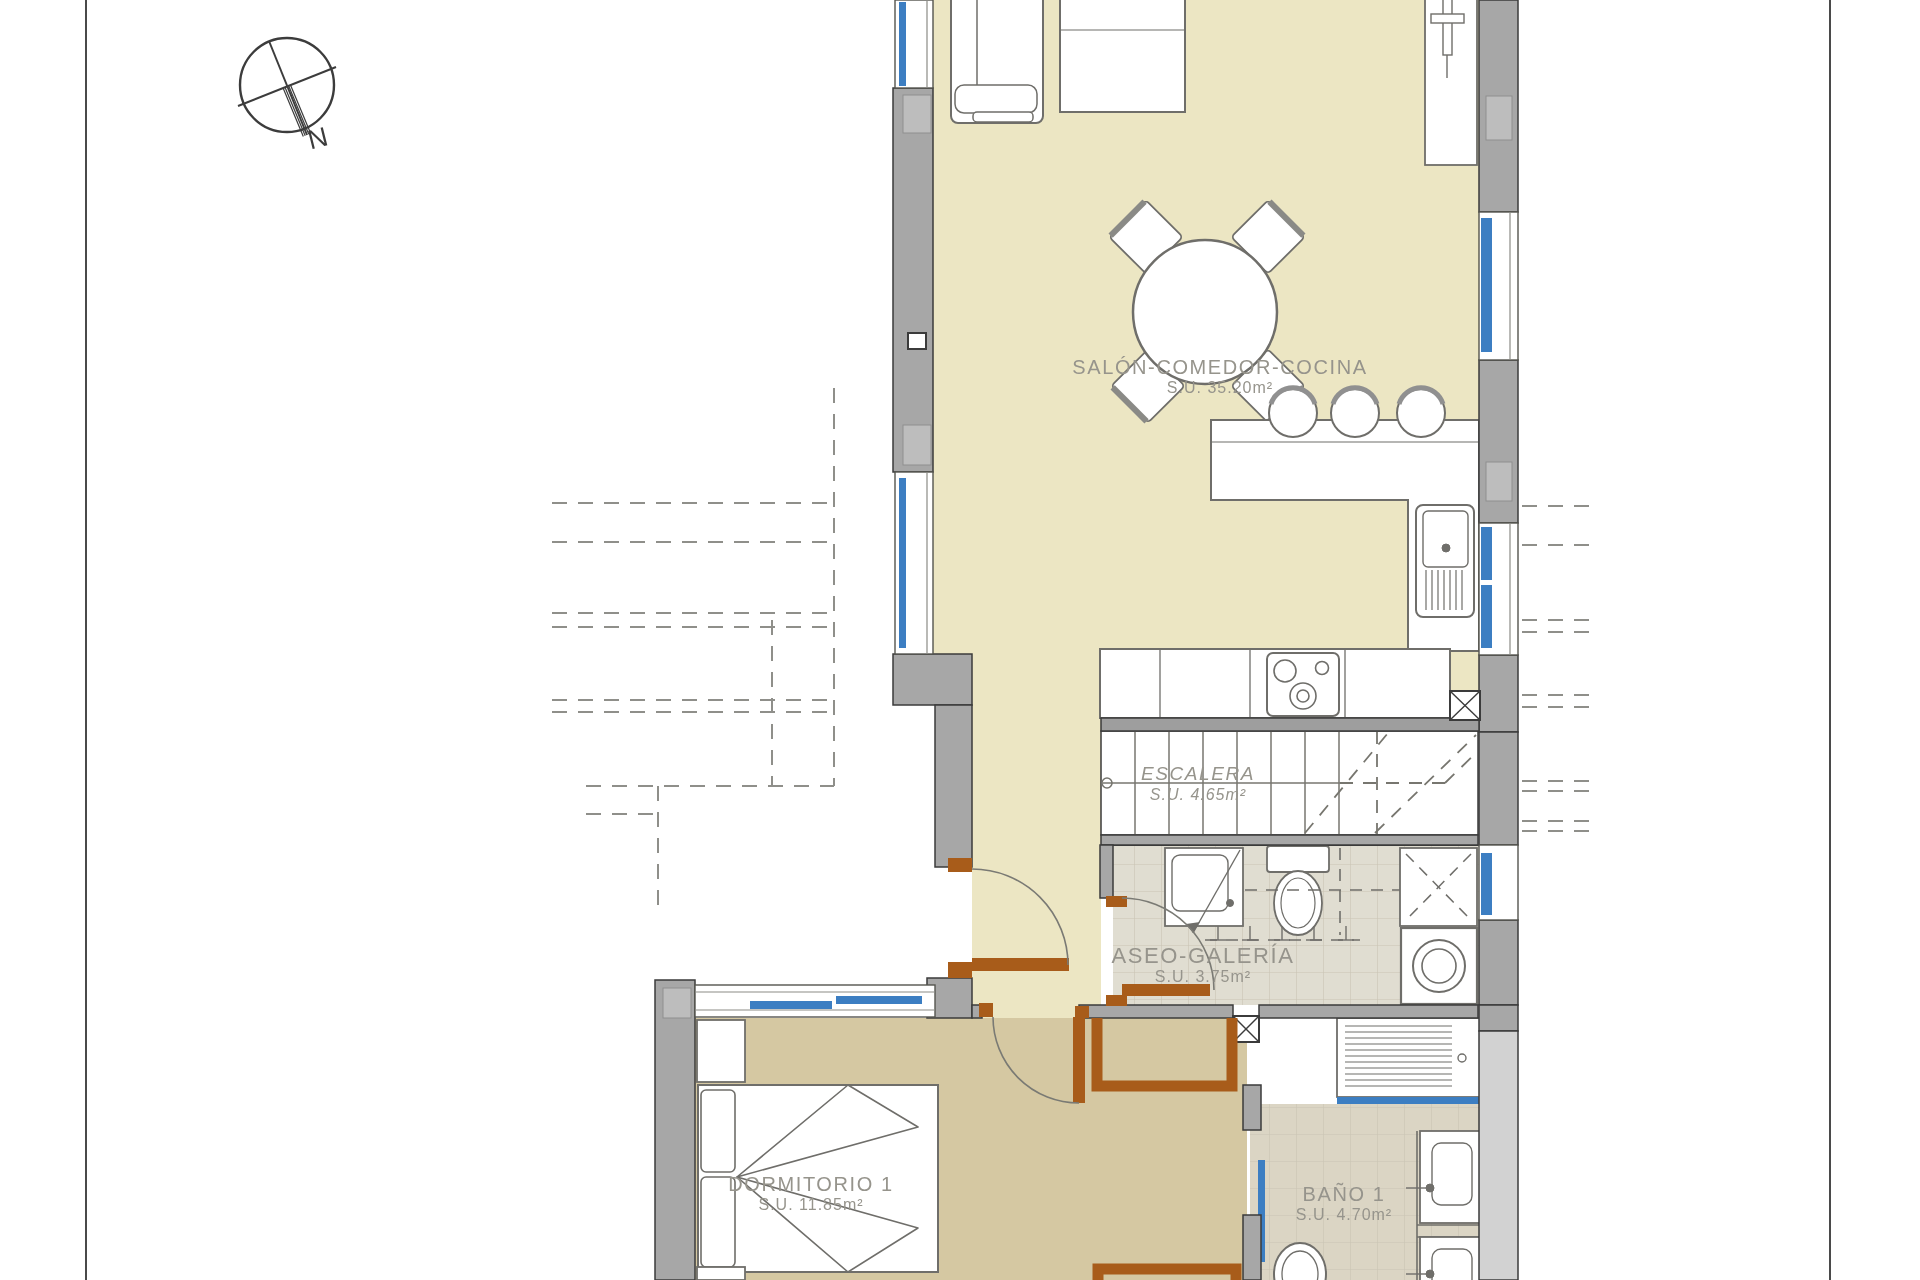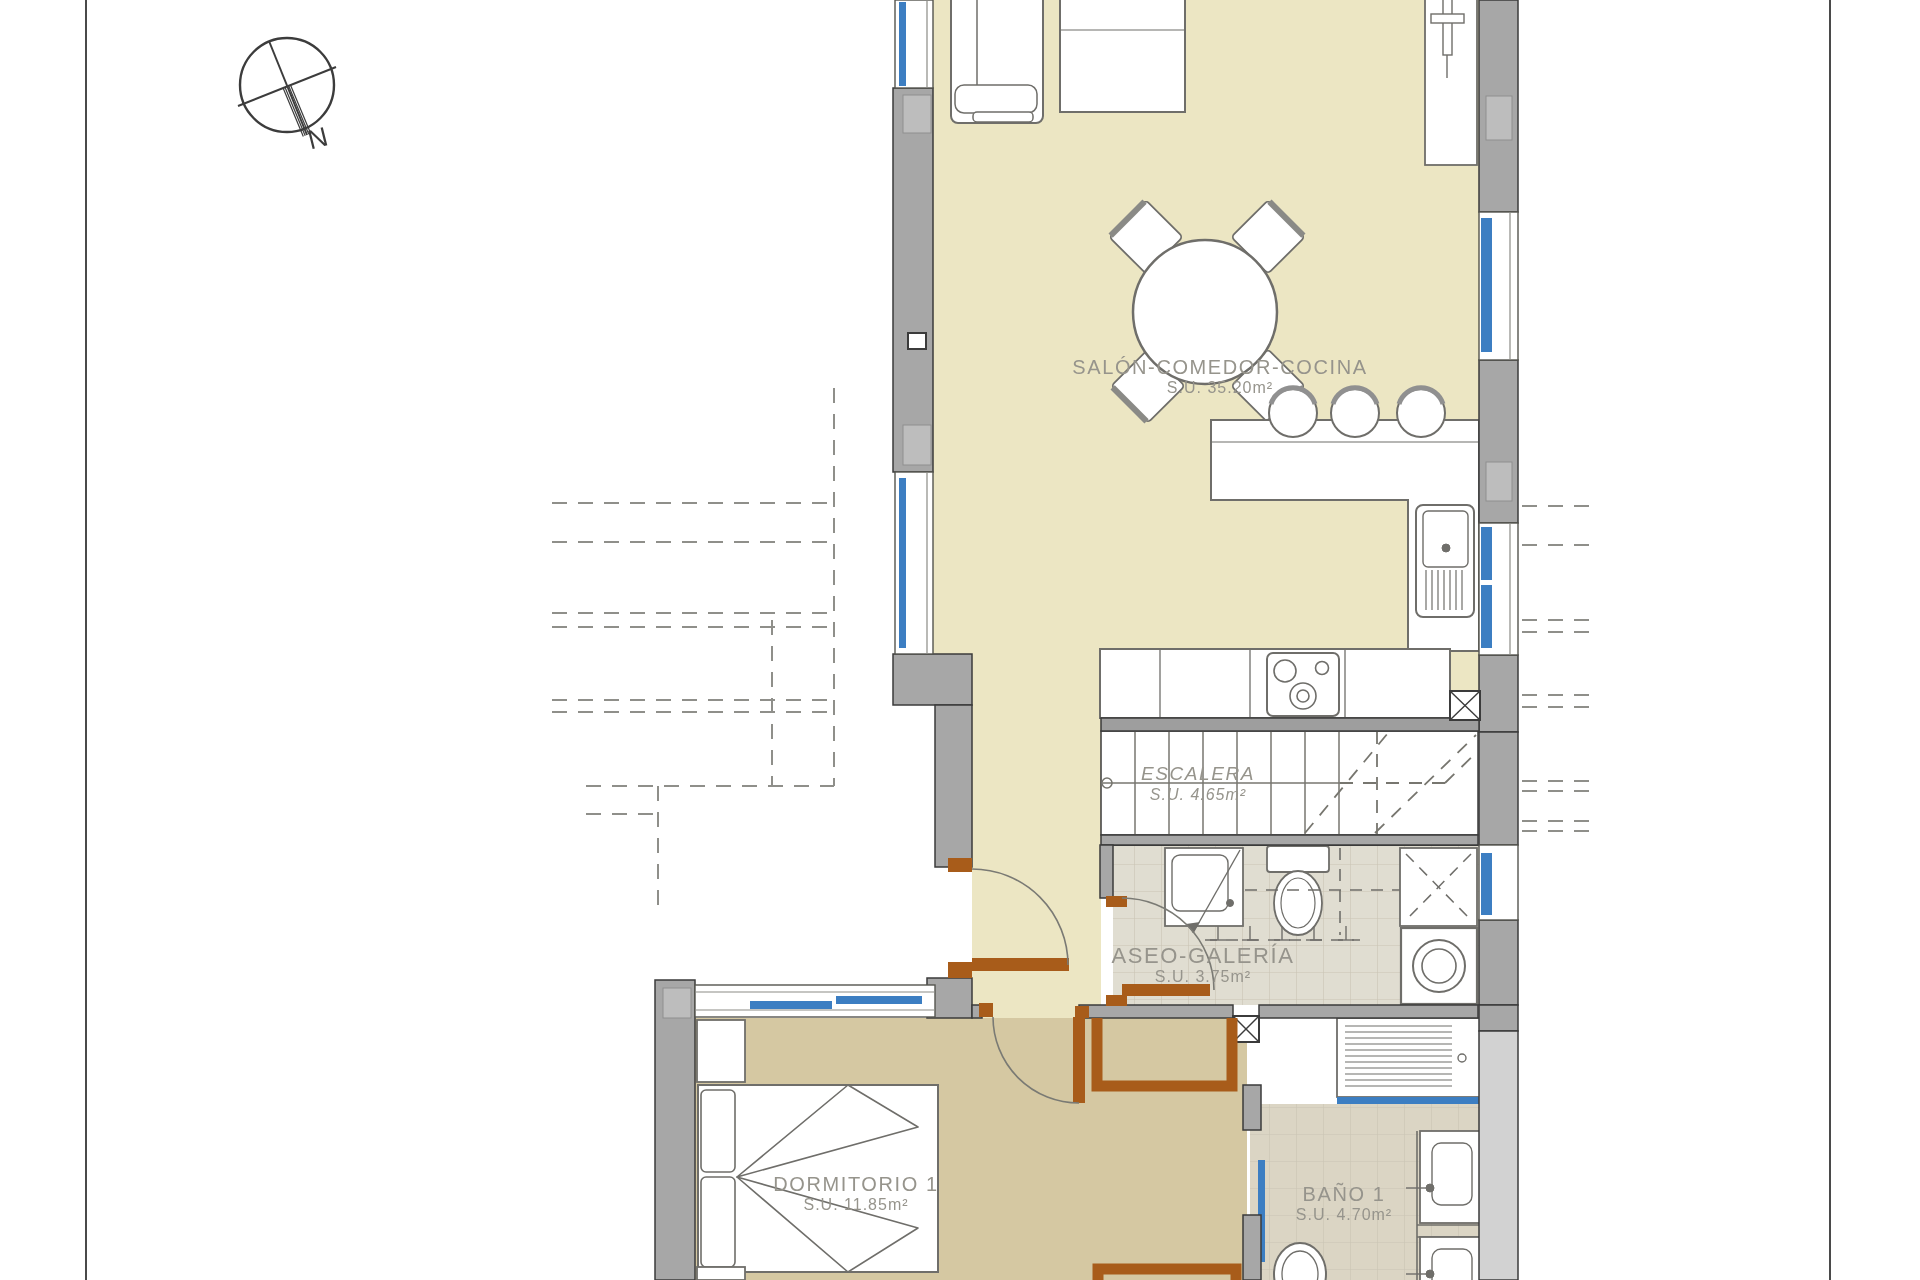--- a/index.html
+++ b/index.html
@@ -394,21 +394,21 @@
 <div class="room-label" style="left:1198px;top:783px;font-style:italic;">
   <span class="room-name" style="font-size:19px;">ESCALERA</span>
   <span class="room-area">S.U. 4.65m²</span>
 </div>
 
 <div class="room-label" style="left:1203px;top:965px;">
   <span class="room-name" style="font-size:22px;">ASEO-GALERÍA</span>
   <span class="room-area">S.U. 3.75m²</span>
 </div>
 
-<div class="room-label" style="left:856px;top:1193px;">
+<div class="room-label" style="left:811px;top:1193px;">
   <span class="room-name">DORMITORIO 1</span>
   <span class="room-area">S.U. 11.85m²</span>
 </div>
 
 <div class="room-label" style="left:1344px;top:1203px;">
   <span class="room-name">BAÑO 1</span>
   <span class="room-area">S.U. 4.70m²</span>
 </div>
 
 </div>

